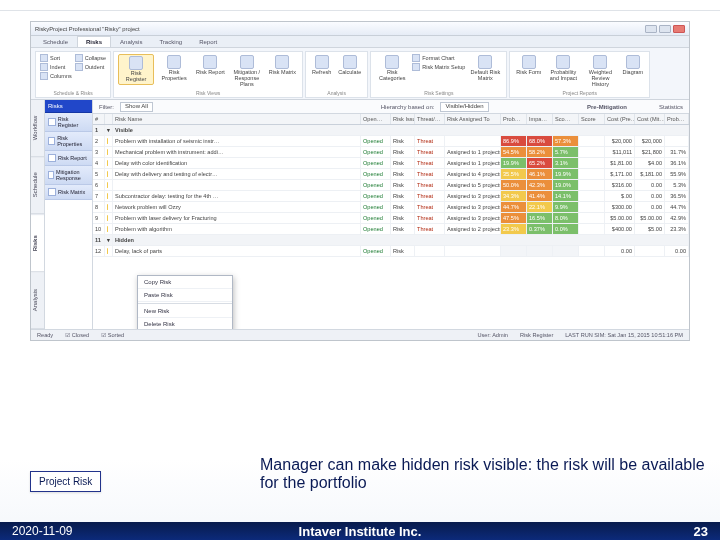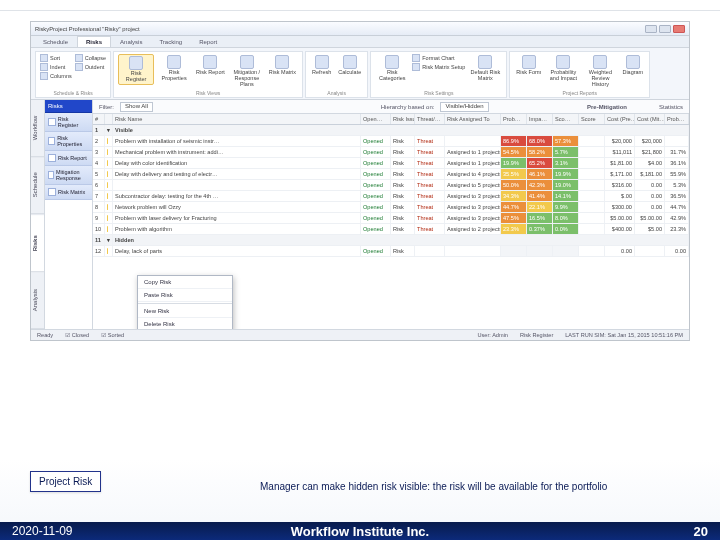--- a/index.html
+++ b/index.html
@@ -51,21 +51,21 @@
   .rows { flex:1; overflow:hidden; position:relative; }
   .row { height:11px; display:flex; border-bottom:1px solid #edf0f4; font-size:5.6px; }
   .cell { border-right:1px solid #eef1f5; padding:1px 2px; display:flex; align-items:center; overflow:hidden; white-space:nowrap; }
   .row.group { background:#f2f4f7; font-weight:bold; }
   .chip { width:6px; height:6px; margin-right:2px; border-radius:1px; }
   .ctx-menu { position:absolute; left:44px; top:150px; width:96px; background:#fff; border:1px solid #b0b8c5; box-shadow:1px 2px 6px rgba(0,0,0,.25); font-size:6px; }
   .ctx-item { padding:3px 6px; border-bottom:1px solid #eef1f5; color:#334; }
   .ctx-sep { height:0; border-top:1px solid #d8dde4; margin:1px 0; }
   .statusbar { height:11px; background:#eef1f6; border-top:1px solid #d2d8e0; display:flex; align-items:center; gap:12px; padding:0 6px; font-size:5.6px; color:#556; }
   .left-callout { position:absolute; left:30px; bottom:48px; border:1.5px solid #22338b; background:#fff; font-size:10px; color:#0a1a55; padding:4px 8px; box-shadow:0 1px 2px rgba(0,0,0,.12); }
-  .bottom-note { position:absolute; left:260px; bottom:48px; font-size:10px; color:#0a1a55; }
+  .bottom-note { position:absolute; left:260px; bottom:48px; font-size:16px; color:#0a1a55; }
   .footer { position:absolute; bottom:0; left:0; right:0; height:18px; background:linear-gradient(#081b4c,#0c2a7a); color:#fff; display:flex; align-items:center; padding:0 12px; font-size:12px; }
   .footer .date { font-weight:normal; font-size:12px; }
   .footer .center-txt { position:absolute; left:0; right:0; text-align:center; font-weight:bold; font-size:13px; }
   .footer .pageno { margin-left:auto; font-weight:bold; font-size:13px; }
   
   .c-idx{width:12px;} .c-vis{width:8px;} .c-name{flex:1; min-width:60px;} .c-open{width:30px;} .c-iss{width:24px;} .c-thr{width:30px;} .c-asg{width:56px;} .c-p{width:26px;} .c-i{width:26px;} .c-s{width:26px;} .c-score{width:26px;} .c-cpre{width:30px;} .c-cmit{width:30px;} .c-prob{width:24px;}
 </style>
 </head>
 <body>
 <div class="slide">
@@ -471,17 +471,17 @@
     <span>LAST RUN SIM: Sat Jan 15, 2015  10:51:16 PM</span>
   </div>
 </div>
 
 <div class="left-callout">Project Risk</div>
 
 <div class="bottom-note">Manager can make hidden risk visible: the risk will be available for the portfolio</div>
 
 <div class="footer">
   <span class="date">2020-11-09</span>
-  <span class="center-txt">Workflow Institute Inc.</span>
-  <span class="pageno">20</span>
+  <span class="center-txt">Intaver Institute Inc.</span>
+  <span class="pageno">23</span>
 </div>
 
 </div>
 
 </body></html>

